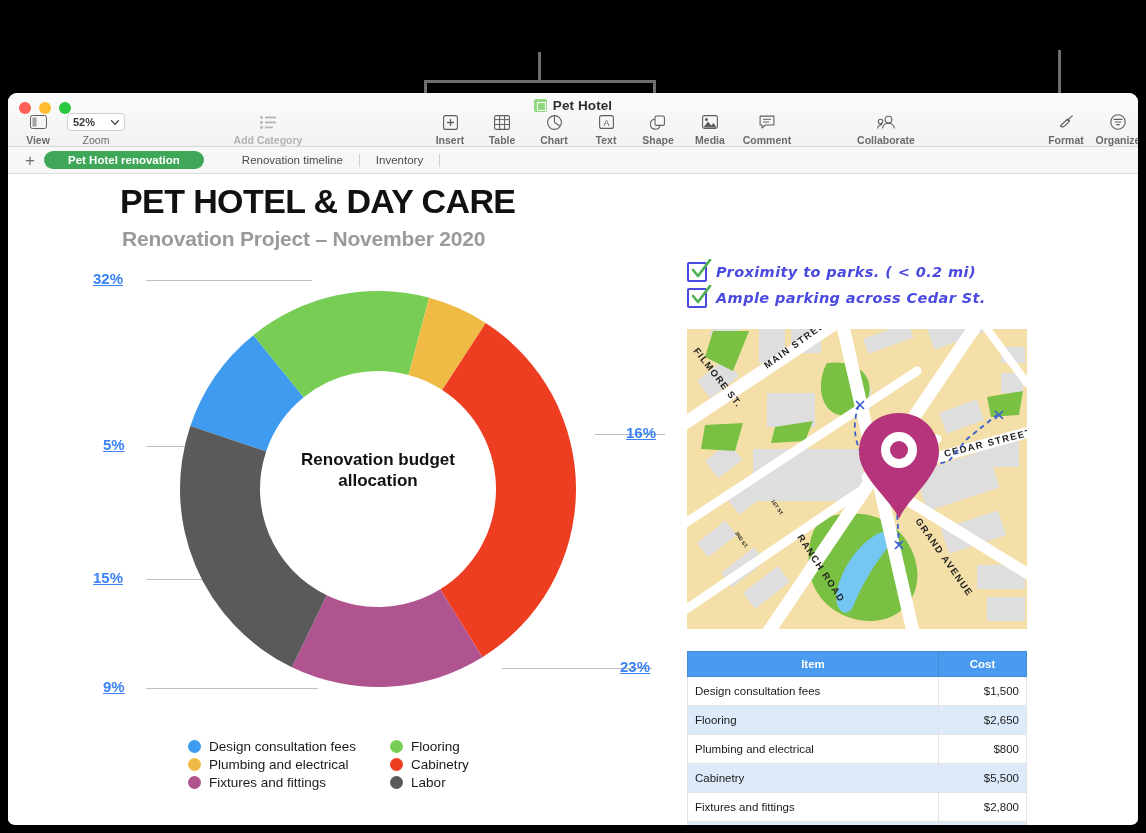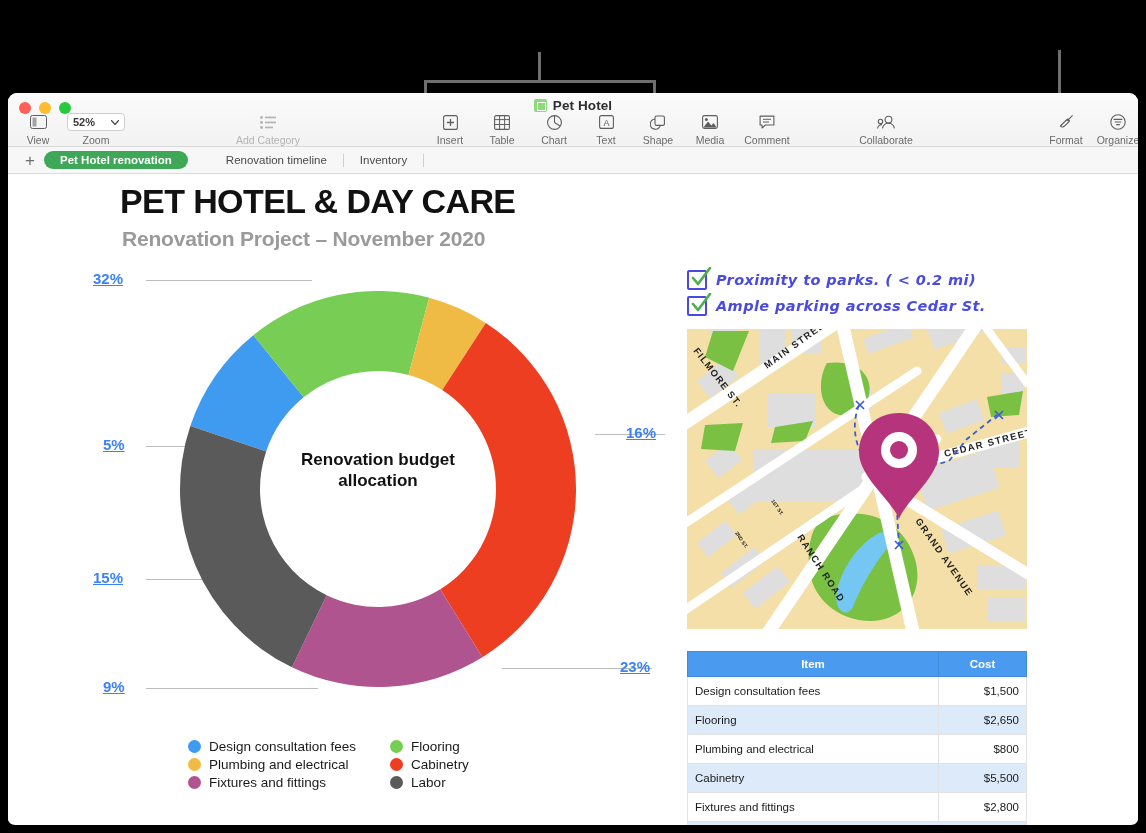--- a/index.html
+++ b/index.html
@@ -54,21 +54,21 @@
     width: 7px; height: 7px; border: 1px solid #ffffff;
   }
   #doc-title { font-size: 13.5px; font-weight: bold; color: #2e2e2e; letter-spacing: .1px; }
 
   .tb-group { position: absolute; top: 20px; display: flex; }
   .tb-item {
     display: flex; flex-direction: column; align-items: center;
     width: 52px; color: #5e5e5e; cursor: default;
   }
   .tb-item .glyph { height: 18px; display: flex; align-items: center; justify-content: center; }
-  .tb-item .lbl { font-size: 10.5px; margin-top: 3px; white-space: nowrap; color: #6b6b6b; }
+  .tb-item .lbl { font-size: 10.5px; margin-top: 3px; white-space: nowrap; color: #6b6b6b; font-weight: bold; }
   .tb-item.dim .lbl, .tb-item.dim .glyph { color: #b3b3b3; }
 
   #tb-left { left: 4px; }
   #zoom-control {
     display: flex; flex-direction: column; align-items: center; width: 64px;
   }
   #zoom-pill {
     display: flex; align-items: center; gap: 16px;
     border: 1px solid #cfcfcf; background: #fff; border-radius: 4px;
     padding: 1px 5px; font-size: 11px; color: #3a3a3a; font-weight: 600;
@@ -84,21 +84,21 @@
   
   #tabbar {
     height: 27px; background: #f7f7f7; border-bottom: 1px solid #dcdcdc;
     display: flex; align-items: center; padding-left: 8px; gap: 0;
   }
   #add-sheet { width: 28px; text-align: center; font-size: 17px; color: #6f6f6f; line-height: 1; }
   .tab {
     font-size: 11.5px; color: #4a4a4a; padding: 3px 16px; border-radius: 11px;
     white-space: nowrap;
   }
-  .tab.active { background: #3fa858; color: #ffffff; font-weight: 600; padding: 3px 16px; }
+  .tab.active { background: #3fa858; color: #ffffff; font-weight: 600; padding: 3px 24px; }
   .tab-sep { width: 1px; height: 13px; background: #cfcfcf; }
 
   
   #canvas { position: relative; height: 650px; background: #ffffff; }
 
   
   #sheet-title {
     position: absolute; left: 112px; top: 8px;
     font-size: 34px; font-weight: bold; letter-spacing: -0.6px; color: #111;
   }
@@ -121,21 +121,21 @@
   
   #legend { position: absolute; left: 120px; top: 485px; display: flex; gap: 34px; }
   .legend-col { display: flex; flex-direction: column; gap: 3px; }
   .legend-item { display: flex; align-items: center; gap: 8px; }
   .legend-dot { width: 13px; height: 13px; border-radius: 50%; flex: none; }
   .legend-text { font-size: 13.5px; color: #1a1a1a; white-space: nowrap; }
 
   
   #right-col { position: absolute; left: 679px; top: 0px; width: 340px; }
 
-  #checklist { position: absolute; left: 0px; top: 96px; width: 340px; }
+  #checklist { position: absolute; left: 0px; top: 88px; width: 340px; }
   .check-row { display: flex; align-items: center; gap: 9px; margin-bottom: 6px; }
   .checkbox {
     width: 20px; height: 20px; border: 2px solid #4a4ae0; border-radius: 2px;
     position: relative; flex: none;
   }
   .checkbox svg { position: absolute; left: 1px; top: -5px; }
   .check-text {
     color: #4a4ae0; font-size: 14.5px; letter-spacing: .4px;
     font-family: "DejaVu Sans", sans-serif; font-style: italic; font-weight: bold;
   }

